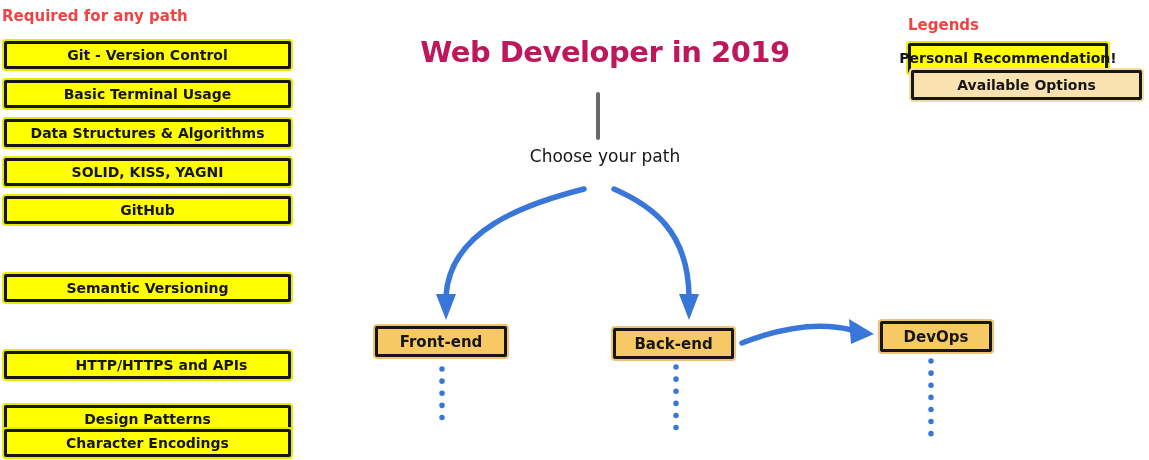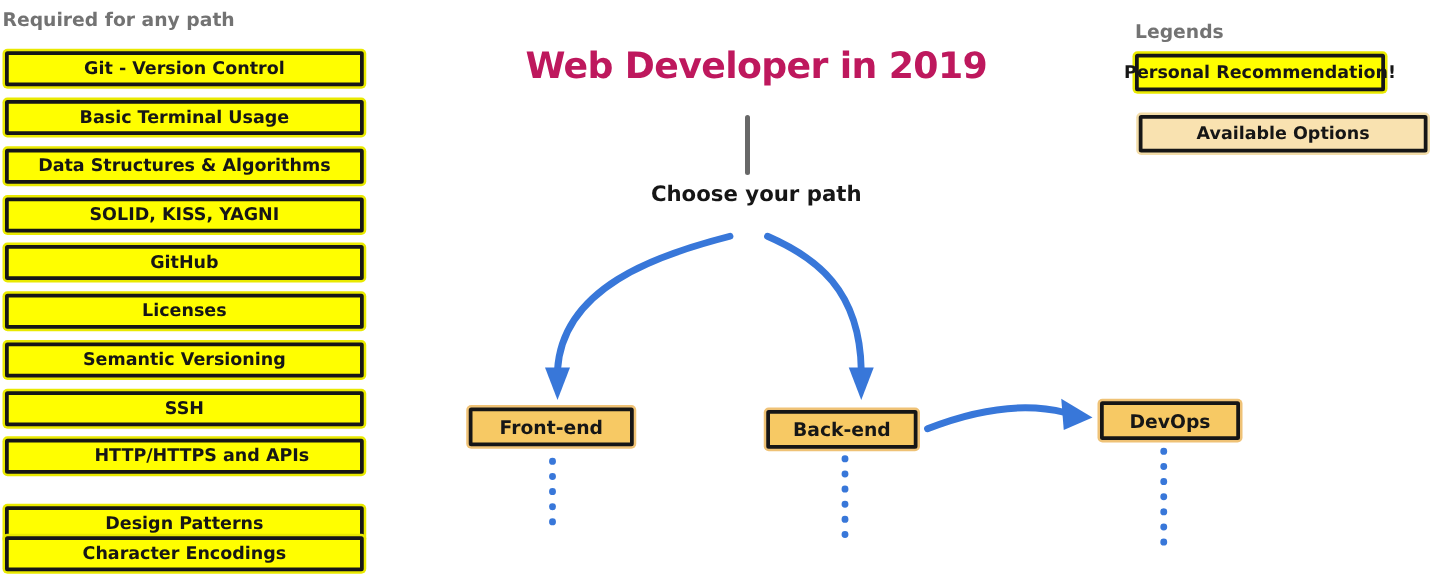--- a/index.html
+++ b/index.html
@@ -6,21 +6,21 @@
   #canvas{
     position:relative;
     width:1149px;height:460px;
     background:#ffffff;
     font-family:"DejaVu Sans","Liberation Sans",sans-serif;
     overflow:hidden;
     color:#161616;
   }
   .abs{position:absolute;box-sizing:border-box;}
   .heading{
-    font-size:15px;font-weight:bold;color:#737373;white-space:nowrap;
+    font-size:15px;font-weight:bold;color:#ef4444;white-space:nowrap;
   }
   .node{
     display:flex;align-items:center;justify-content:center;
     border:3px solid var(--border-black);
     font-weight:bold;font-size:14px;white-space:nowrap;
     border-radius:2px;
   }
   .req-box{
     left:4px;width:287px;height:28px;
     background:var(--required-fill);
@@ -43,44 +43,42 @@
     left:375px;top:35px;width:460px;text-align:center;
     font-size:29px;font-weight:bold;letter-spacing:-0.5px;color:#be185d;
     white-space:nowrap;
   }
   #stem{
     left:596px;top:92px;width:4px;height:48px;
     background:var(--line-gray);border-radius:2px;
   }
   #choose{
     left:475px;top:146px;width:260px;text-align:center;
-    font-size:17px;font-weight:bold;white-space:nowrap;
+    font-size:17px;font-weight:normal;white-space:nowrap;
   }
   #legend-heading{left:908px;top:16px;}
   svg.overlay{position:absolute;left:0;top:0;pointer-events:none;}
   .arrow{stroke:var(--arrow-blue);stroke-width:5.5;fill:none;stroke-linecap:round;}
   .arrow-head{fill:var(--arrow-blue);stroke:none;}
   .dots{stroke:var(--arrow-blue);stroke-width:5.5;fill:none;
         stroke-linecap:round;stroke-dasharray:0.1 12;}
 </style>
 </head>
 <body>
 
 <div id="canvas">
 
   <div class="abs heading" style="left:2px;top:7px;">Required for any path</div>
 
   <div class="abs node req-box" style="top:41px;">Git - Version Control</div>
   <div class="abs node req-box" style="top:80px;">Basic Terminal Usage</div>
   <div class="abs node req-box" style="top:119px;text-align:right;">Data Structures &amp; Algorithms</div>
   <div class="abs node req-box" style="top:158px;">SOLID, KISS, YAGNI</div>
   <div class="abs node req-box" style="top:196px;">GitHub</div>
-  <div class="abs node req-box" style="top:235px;">Licenses</div>
   <div class="abs node req-box" style="top:274px;">Semantic Versioning</div>
-  <div class="abs node req-box" style="top:313px;">SSH</div>
   <div class="abs node req-box" style="top:351px;padding-left:28px;">HTTP/HTTPS and APIs</div>
   <div class="abs node req-box" style="top:390px;margin-top:15px;">Design Patterns</div>
   <div class="abs node req-box" style="top:429px;">Character Encodings</div>
 
   <div class="abs" id="title">Web Developer in 2019</div>
 
   <div class="abs" id="stem"></div>
 
   <div class="abs" id="choose">Choose your path</div>
 
@@ -100,15 +98,15 @@
   </svg>
 
   <div class="abs node opt-box" style="left:375px;top:326px;width:132px;height:31px;">Front-end</div>
   <div class="abs node opt-box" style="left:613px;top:328px;width:121px;height:31px;">Back-end</div>
   <div class="abs node opt-box" style="left:880px;top:321px;width:112px;height:31px;">DevOps</div>
 
   <div class="abs heading" id="legend-heading">Legends</div>
 
   <div class="abs node legend-rec" style="left:908px;top:43px;width:200px;height:30px;">Personal Recommendation!</div>
 
-  <div class="abs node legend-opt" style="left:911px;top:92px;width:231px;height:30px;">Available Options</div>
+  <div class="abs node legend-opt" style="left:911px;top:70px;width:231px;height:30px;">Available Options</div>
 
 </div>
 
 </body></html>

